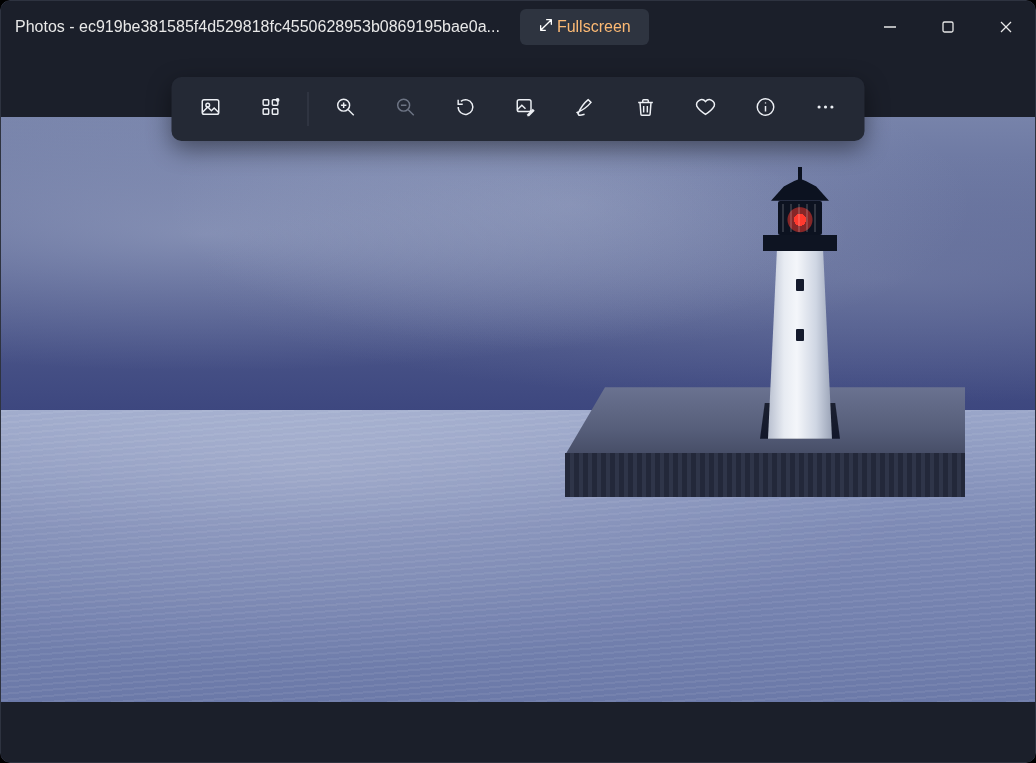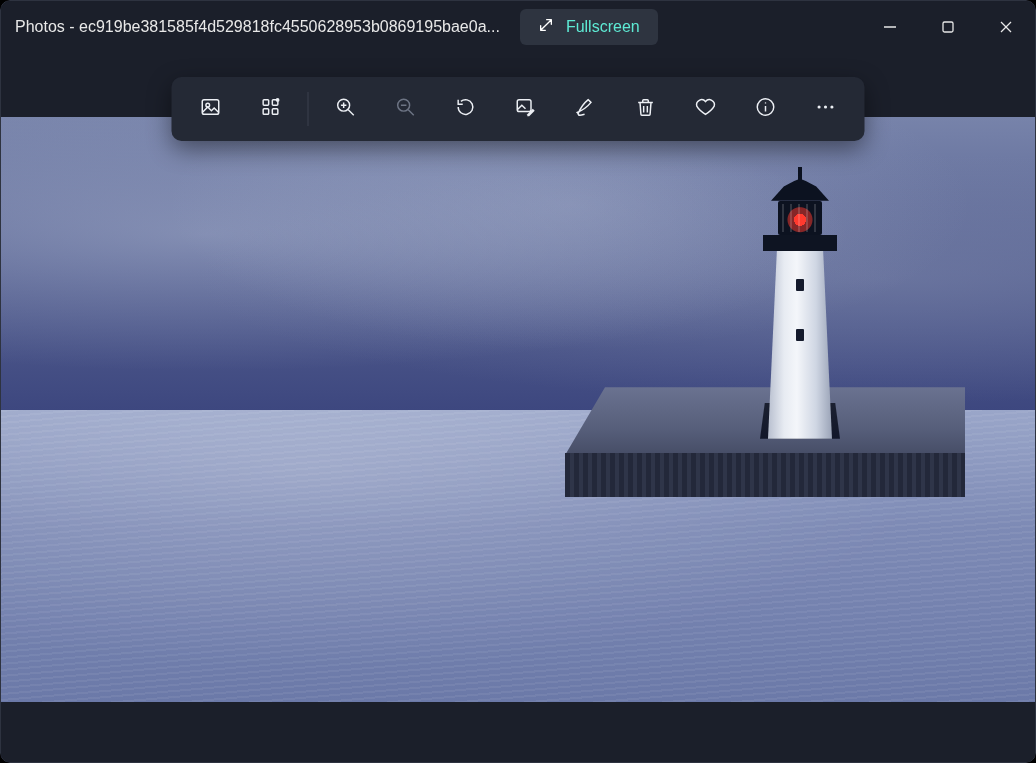--- a/index.html
+++ b/index.html
@@ -29,25 +29,25 @@
     font-size: 16px;
     white-space: nowrap;
     overflow: hidden;
     text-overflow: ellipsis;
     max-width: 560px;
   }
   .fullscreen-btn {
     margin-left: 20px;
     display: flex;
     align-items: center;
-    gap: 12px;
+    gap: 3px;
     background: #2e3440;
     padding: 8px 18px;
     border-radius: 6px;
-    color: #5eead4;
+    color: #fdba74;
     font-size: 16px;
     cursor: pointer;
   }
   .fullscreen-btn svg { width: 16px; height: 16px; }
 
   .win-controls {
     margin-left: auto;
     display: flex;
     height: 100%;
   }

